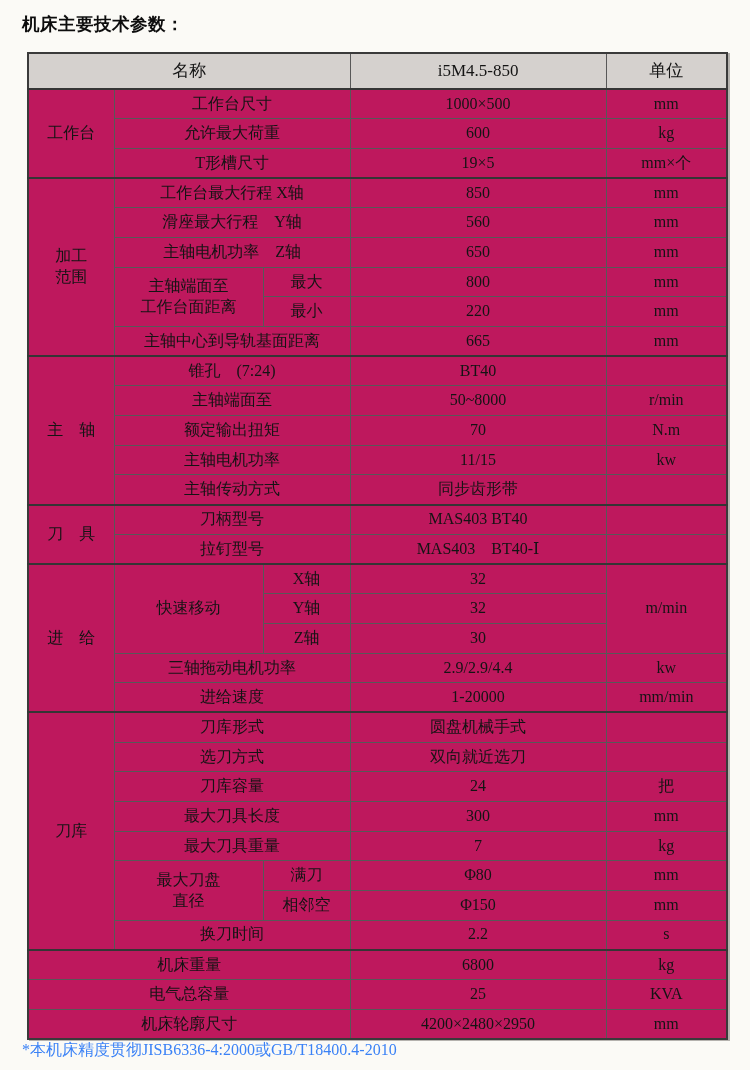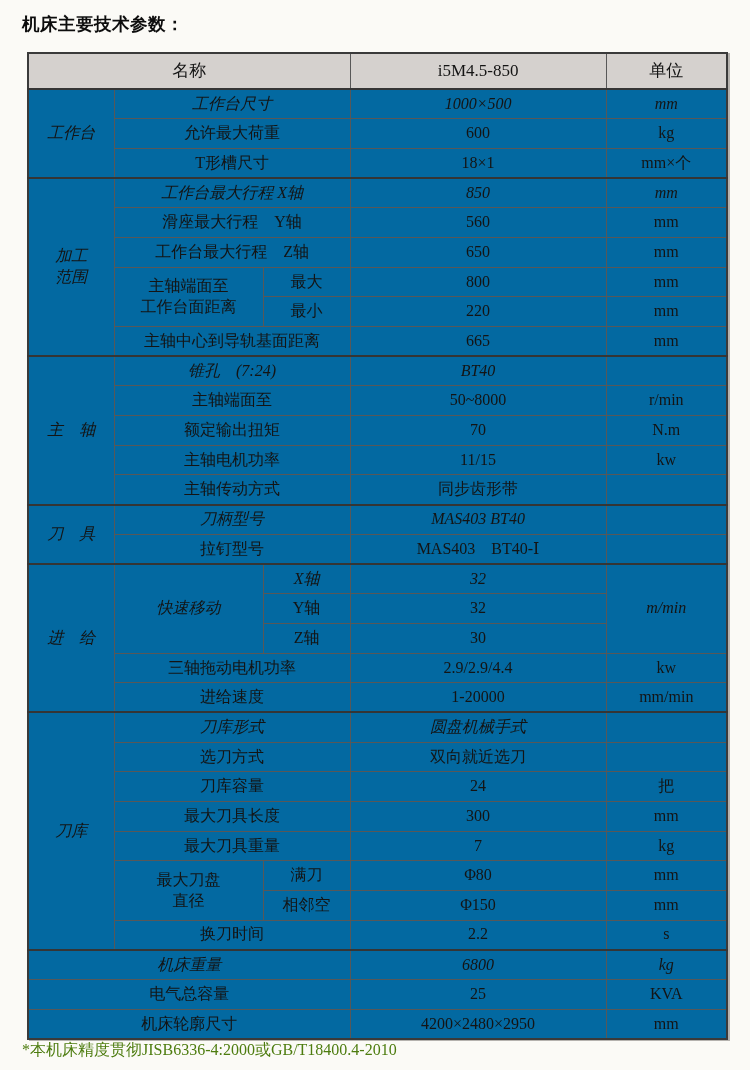--- a/index.html
+++ b/index.html
@@ -13,21 +13,21 @@
   .title{
     position:absolute;left:22px;top:12px;
     font-family:"Liberation Sans","DejaVu Sans",sans-serif;
     font-weight:bold;font-size:17.5px;color:#0d0d0d;
     letter-spacing:0.5px;
   }
   table.spec{
     position:absolute;left:27px;top:52px;
     width:699px;
     border-collapse:collapse;table-layout:fixed;
-    background:#0369a1;
+    background:#be185d;
     border:2px solid #3a3a3a;
     box-shadow:2px 1px 0 #b5b2ae;
   }
   table.spec td, table.spec th{
     border:1px solid #585858;
     padding:0 2px;
     text-align:center;vertical-align:middle;
     font-family:"Liberation Serif","DejaVu Serif",serif;
     font-weight:normal;
     font-size:16px;line-height:1.3;
@@ -35,26 +35,26 @@
     white-space:pre-wrap;
     overflow:hidden;
   }
   table.spec tr{height:29.7px;}
   table.spec tr.hdr{height:36px;}
   table.spec tr.hdr th{
     background:#d5d1ce;
     font-size:17px;
   }
   table.spec tr.sec td{
-    border-top-width:2px;border-top-color:#353535;font-style:italic;
+    border-top-width:2px;border-top-color:#353535;
   }
   .lh30{line-height:29.7px;}
   .footer{
     position:absolute;left:22px;top:1040px;
-    font-size:16px;color:#4d7c0f;
+    font-size:16px;color:#3b82f6;
     font-family:"Liberation Serif","DejaVu Serif",serif;
   }
 </style>
 </head>
 <body>
 
 <div class="page">
 
   <div class="title">机床主要技术参数：</div>
 
@@ -80,38 +80,38 @@
       <td>1000×500</td>
       <td>mm</td>
     </tr>
     <tr>
       <td colspan="2">允许最大荷重</td>
       <td>600</td>
       <td>kg</td>
     </tr>
     <tr>
       <td colspan="2">T形槽尺寸</td>
-      <td>18×1</td>
+      <td>19×5</td>
       <td>mm×个</td>
     </tr>
 
     <tr class="sec">
       <td rowspan="6" class="lh30">加工
 范围</td>
       <td colspan="2">工作台最大行程 X轴</td>
       <td>850</td>
       <td>mm</td>
     </tr>
     <tr>
       <td colspan="2">滑座最大行程　Y轴</td>
       <td>560</td>
       <td>mm</td>
     </tr>
     <tr>
-      <td colspan="2">工作台最大行程　Z轴</td>
+      <td colspan="2">主轴电机功率　Z轴</td>
       <td>650</td>
       <td>mm</td>
     </tr>
     <tr>
       <td rowspan="2" class="lh30">主轴端面至
 工作台面距离</td>
       <td>最大</td>
       <td>800</td>
       <td>mm</td>
     </tr>

